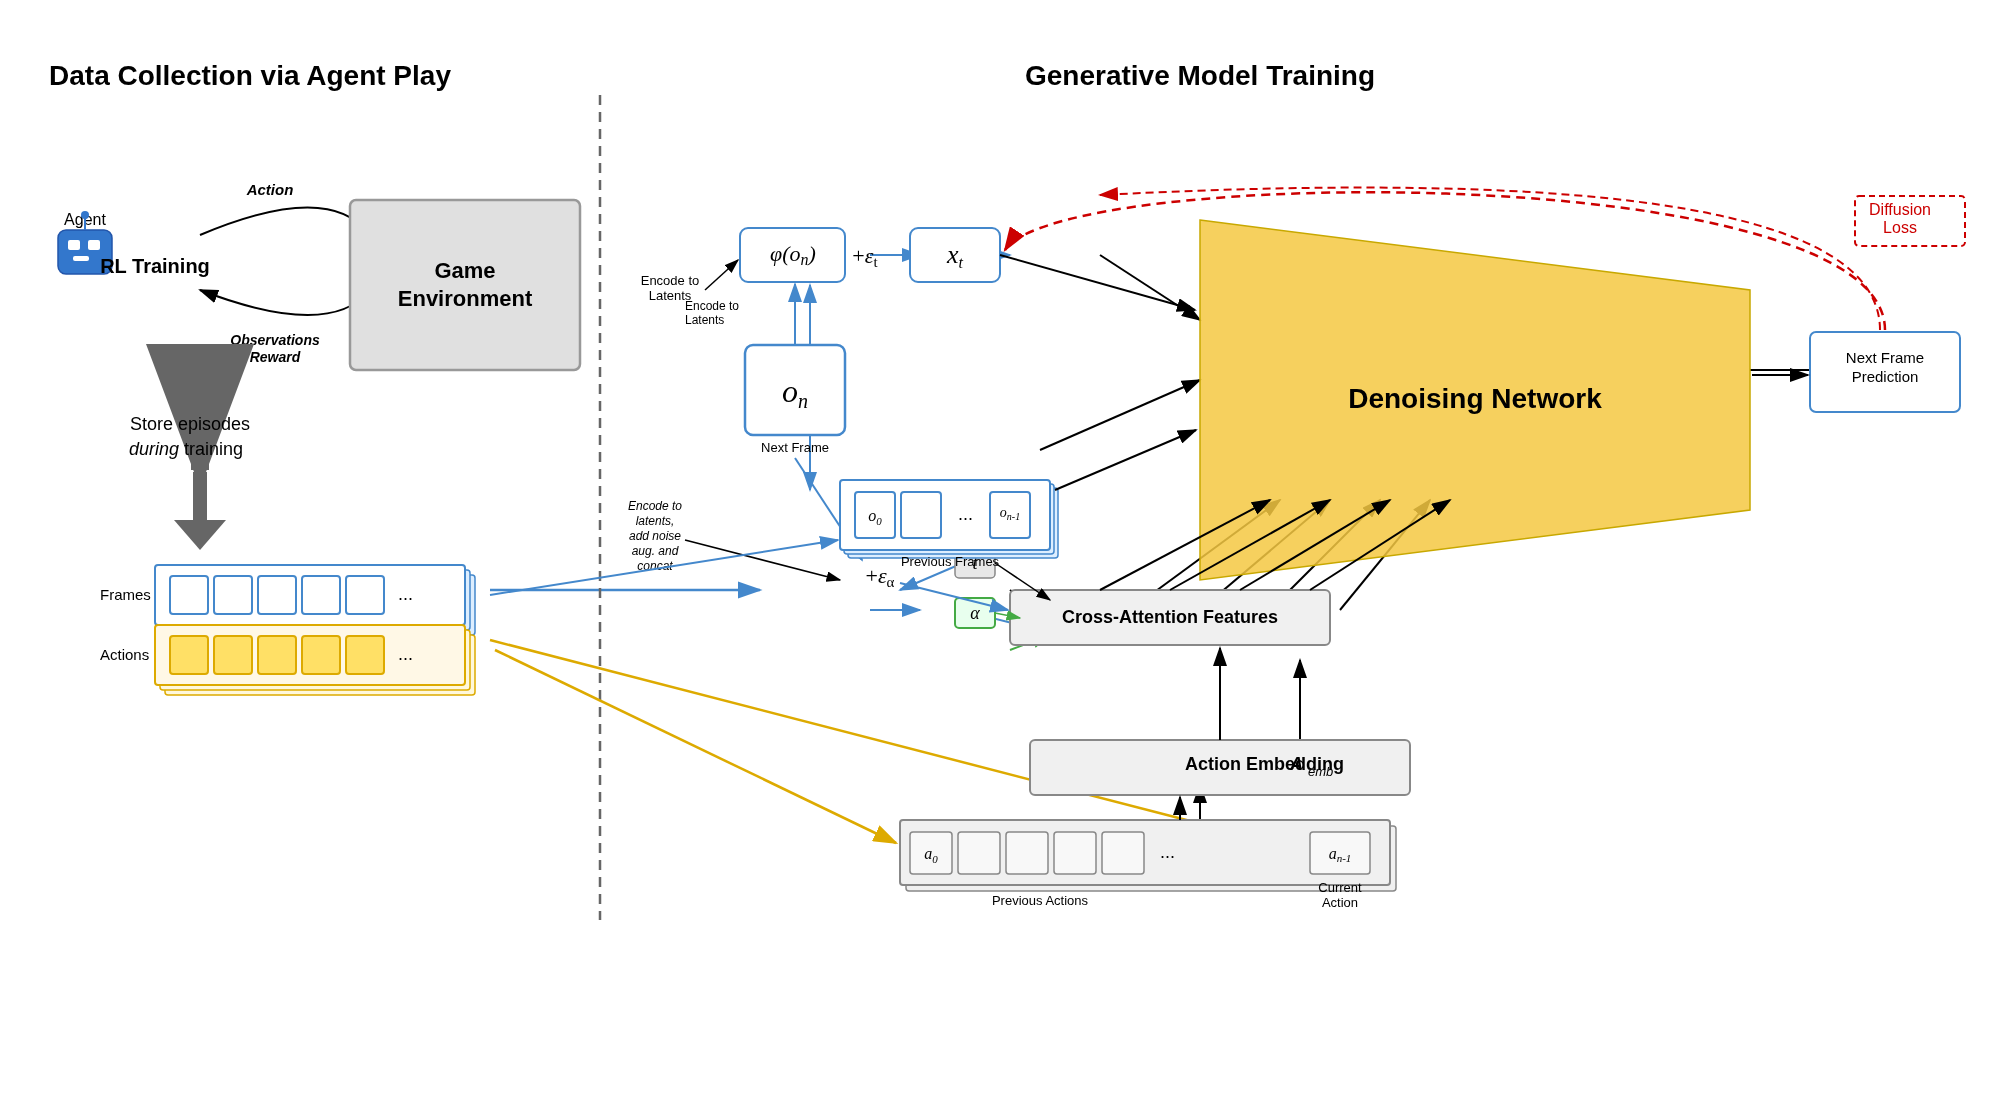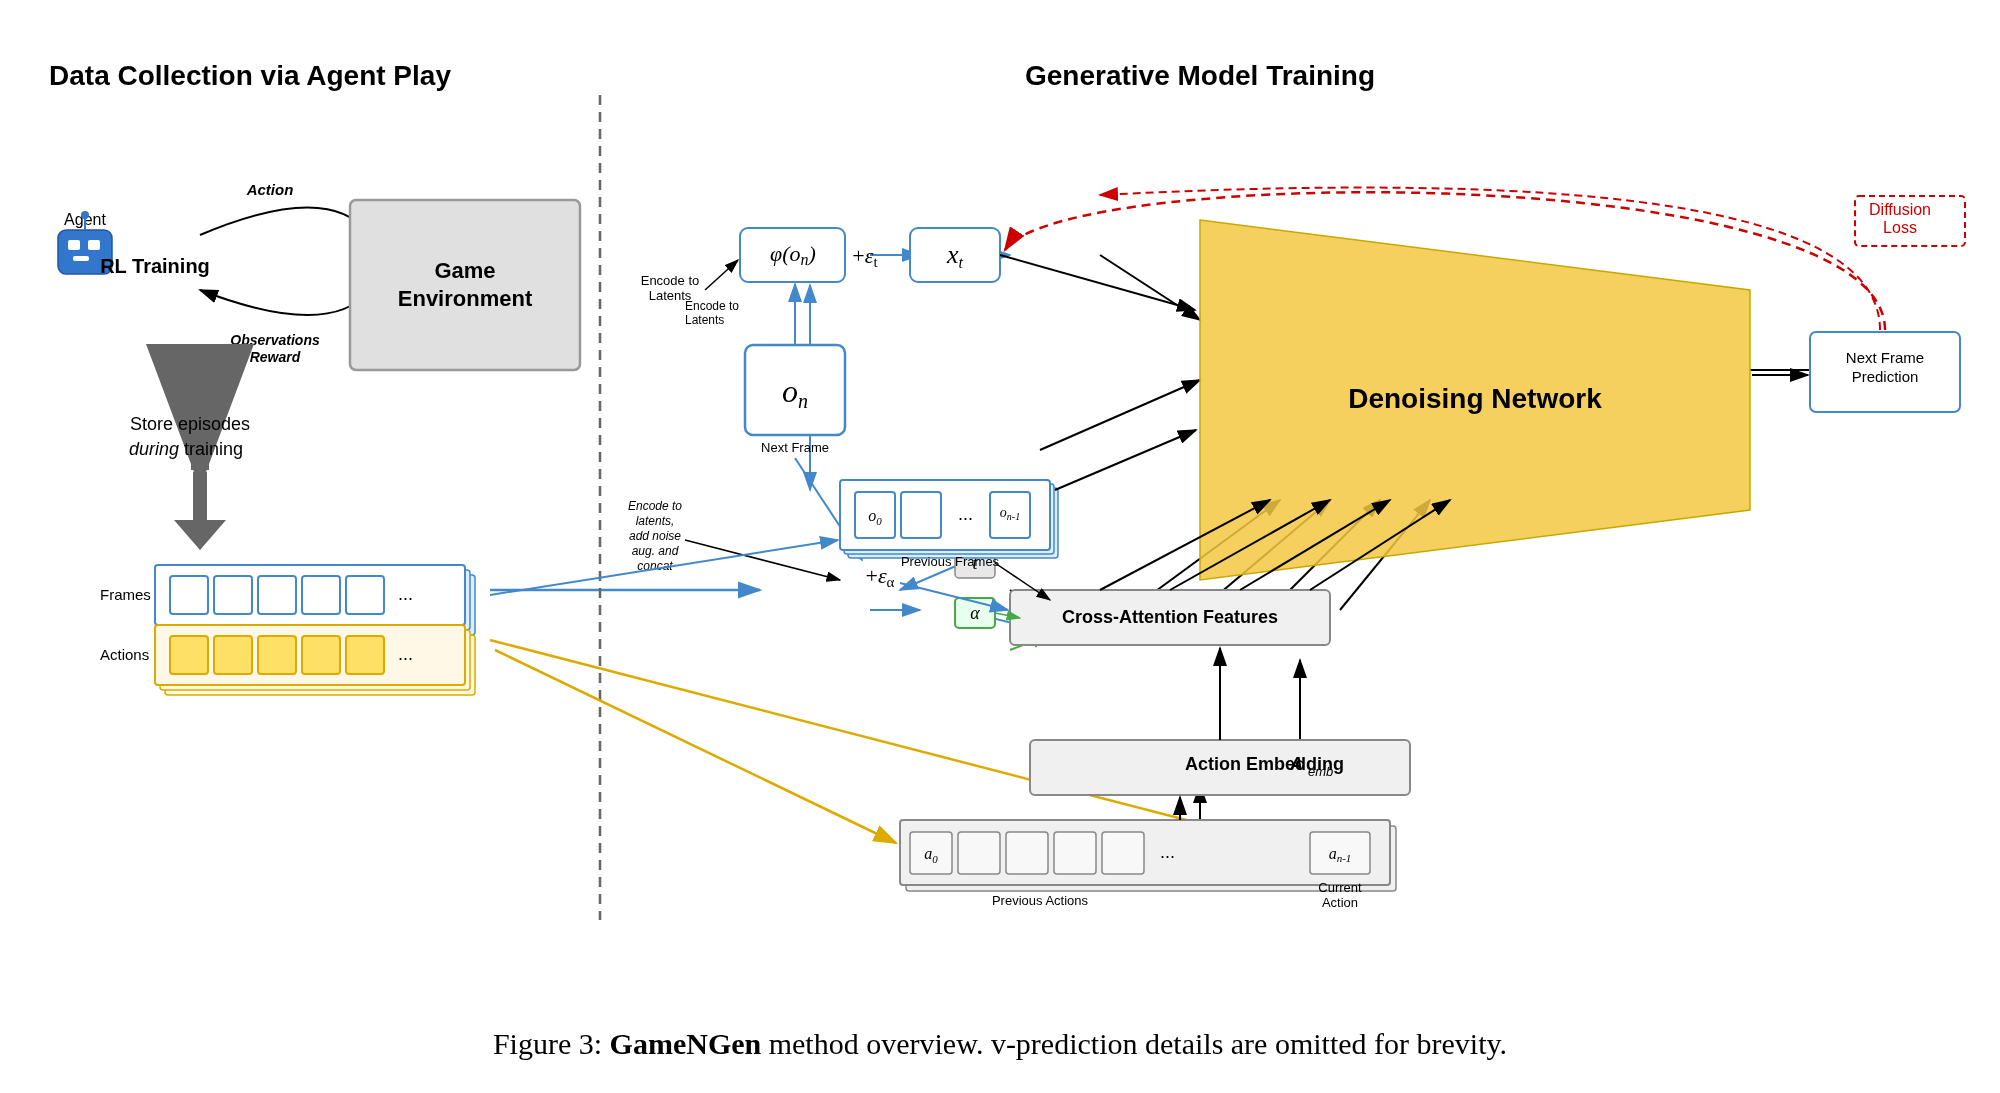--- a/index.html
+++ b/index.html
@@ -266,17 +266,14 @@
 
     <text x="1900" y="215" font-family="Arial" font-size="16" fill="#cc0000" text-anchor="middle">Diffusion</text>
     <text x="1900" y="233" font-family="Arial" font-size="16" fill="#cc0000" text-anchor="middle">Loss</text>
 
     <path d="M 1885 330 C 1885 160, 1060 165, 1005 250" stroke="#cc0000" stroke-width="2.5" fill="none" stroke-dasharray="9,6" marker-end="url(#arrowRed)"></path>
 
     <rect x="1855" y="196" width="110" height="50" rx="4" fill="none" stroke="#cc0000" stroke-width="2" stroke-dasharray="6,4"></rect>
 
   </svg>
 
-  <div style="position:absolute; bottom:32px; left:0; right:0; text-align:center; font-family:'Times New Roman',serif; font-size:30px; color:#000;">
-    <span>Figure 3: <strong>GameNGen</strong> method overview. v-prediction details are omitted for brevity.</span>
-  </div>
 
 </div>
 
 </body></html>

